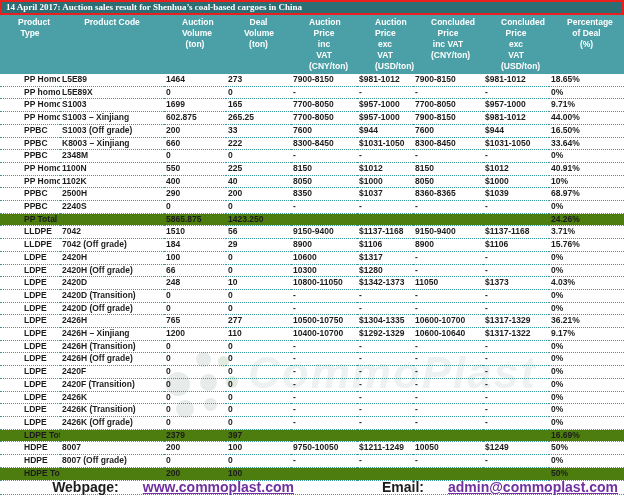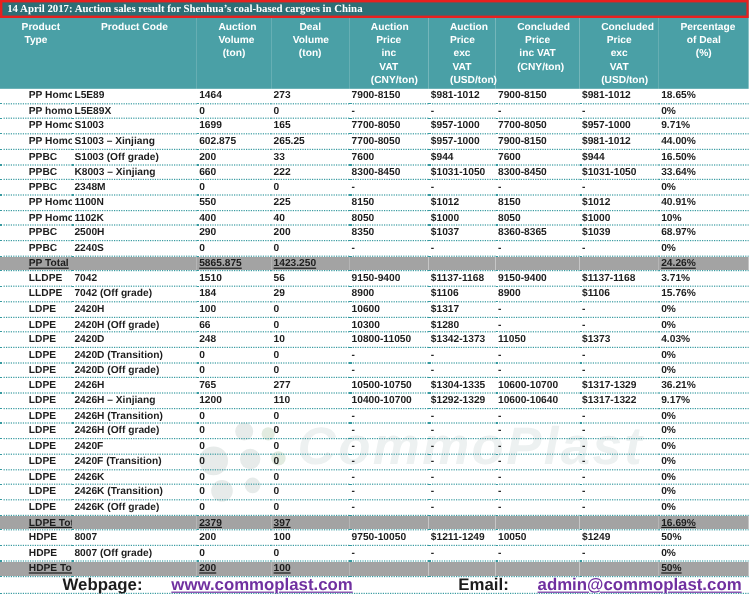--- a/index.html
+++ b/index.html
@@ -39,21 +39,21 @@
     height: 49px;
   }
   tbody td {
     font-size: 8.5px; font-weight: bold;
     height: 11.7px; line-height: 11.7px;
     padding: 0 2px; white-space: nowrap; overflow: hidden;
     border-bottom: 1px dotted #379aa0;
     text-align: left; vertical-align: middle;
   }
   tbody td:first-child { padding-left: 24px; }
-  tbody tr.total td { background: #a3a3a3; text-decoration: underline; }
+  tbody tr.total td { background: #4d7c0f; }
 
   
   .footer {
     position: relative; z-index: 1;
     height: 14px; line-height: 12px;
     border-bottom: 1px dotted #379aa0;
     font-size: 14px; font-weight: bold;
     display: flex; justify-content: flex-end; align-items: center;
     padding-right: 6px; gap: 24px;
   }

